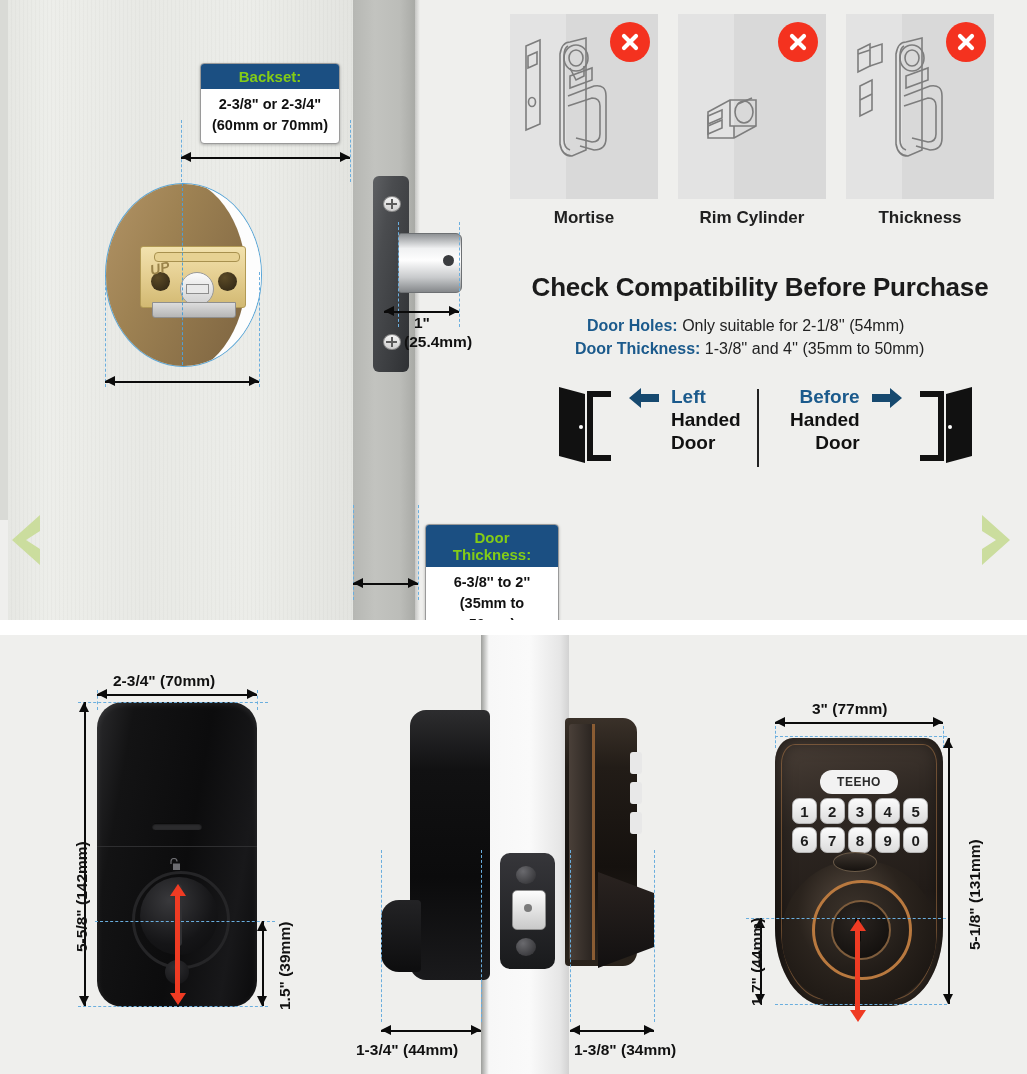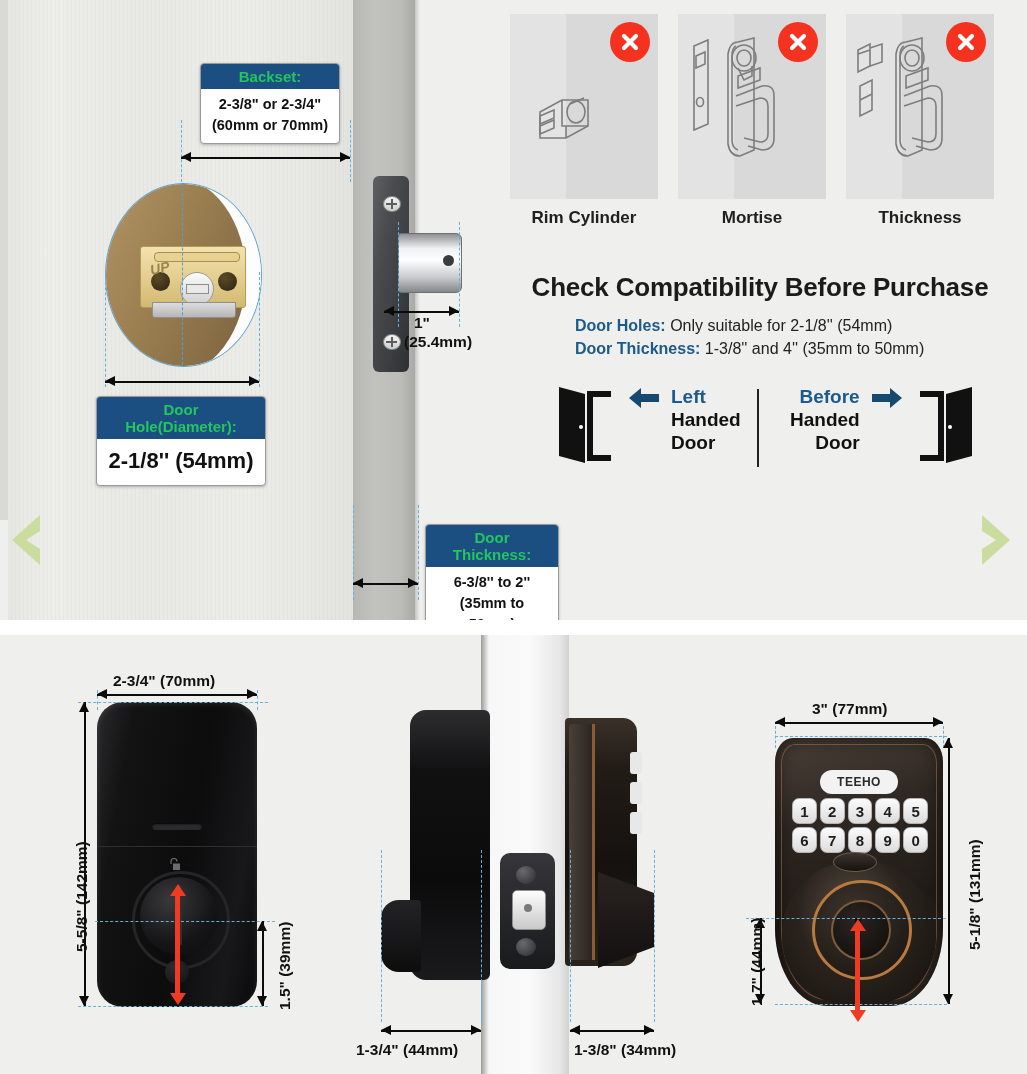--- a/index.html
+++ b/index.html
@@ -46,21 +46,21 @@
   .latch-up{position:absolute;left:44px;top:76px;font-size:14px;font-weight:bold;color:#9a8349;
       transform:rotate(-12deg);font-style:italic;}
   #mag-center-line{position:absolute;left:182px;top:183px;width:0;height:182px;border-left:1.5px dashed #4e9fd6;}
 
   
   .vdash{position:absolute;border-left:1.5px dashed #6aaede;}
 
   
   .callout{position:absolute;background:#fff;border:1px solid #9a9a9a;border-radius:4px;
       box-shadow:0 1px 3px rgba(0,0,0,.25);overflow:hidden;}
-  .callout-hd{background:#1b4f82;color:#22c55e;font-weight:bold;text-align:center;padding:4px 10px;font-size:15px;}
+  .callout-hd{background:#1b4f82;color:#84cc16;font-weight:bold;text-align:center;padding:4px 10px;font-size:15px;}
   .callout-bd{padding:5px 9px 7px;text-align:center;color:#111;font-size:14.5px;font-weight:bold;line-height:1.45;}
   .callout-bd.big{font-size:22px;padding:6px 10px 8px;}
 
   
   #faceplate{position:absolute;left:373px;top:176px;width:36px;height:196px;border-radius:6px;
       background:linear-gradient(100deg,#5e6063 0%,#4a4c4f 30%,#3b3d40 70%,#2e3033 100%);}
   .screw{position:absolute;left:10px;width:16px;height:14px;border-radius:50%;
       background:linear-gradient(180deg,#f4f4f4,#cfcfcf);border:1px solid #8d8d8d;}
   .screw:before{content:"";position:absolute;left:7px;top:2px;width:1.6px;height:10px;background:#5c5c5c;}
   .screw:after{content:"";position:absolute;left:2px;top:6px;width:11px;height:1.6px;background:#5c5c5c;}
@@ -78,21 +78,21 @@
   .badge-x{position:absolute;right:8px;top:8px;width:40px;height:40px;border-radius:50%;
       background:#f4321f;display:flex;align-items:center;justify-content:center;}
   .badge-x svg{display:block;}
   .lock-caption{text-align:center;font-size:17px;font-weight:bold;color:#202020;margin-top:9px;}
   .lockart{position:absolute;left:0;top:0;width:148px;height:185px;}
 
   #compat-title{position:absolute;left:0;top:272px;width:510px;text-align:center;
       font-size:26px;font-weight:bold;color:#1b1b1b;letter-spacing:-.2px;}
   .compat-line{position:absolute;left:70px;font-size:16px;color:#222;white-space:nowrap;}
   .compat-line b{color:#1b5a8c;}
-  #compat-l1{top:317px;}
+  #compat-l1{top:317px;margin-left:12px;}
   #compat-l2{top:340px;}
 
   
   #handed{position:absolute;left:50px;top:385px;width:420px;height:90px;}
   .hand-group{position:absolute;top:0;display:flex;gap:10px;}
   .door-icon{position:relative;width:62px;height:80px;}
   .hand-text{font-size:19px;font-weight:bold;line-height:1.22;color:#111;}
   .hand-text .hl{color:#1b5a8c;}
   #hand-divider{position:absolute;left:202px;top:4px;width:0;height:78px;border-left:2.5px solid #222;}
 
@@ -229,24 +229,20 @@
       <div>(60mm or 70mm)</div>
     </div>
   </div>
 
   <div class="vdash" style="left:105px;top:272px;height:115px;"></div>
   <div class="vdash" style="left:259px;top:272px;height:115px;"></div>
   <div class="dl" style="left:105px;top:381px;width:154px;"></div>
   <div class="aL" style="left:105px;top:375.5px;"></div>
   <div class="aR" style="left:249px;top:375.5px;"></div>
 
-  <div class="callout" style="left:96px;top:396px;width:168px;">
-    <div class="callout-hd">Door Hole(Diameter):</div>
-    <div class="callout-bd big">2-1/8'' (54mm)</div>
-  </div>
 
   <div id="faceplate">
     <div class="screw" style="top:20px;"></div>
     <div class="screw" style="top:158px;"></div>
   </div>
   <div id="bolt"></div>
   <div id="bolt-hole"></div>
 
   <div class="vdash" style="left:398px;top:222px;height:105px;"></div>
   <div class="vdash" style="left:459px;top:222px;height:105px;"></div>
@@ -266,43 +262,20 @@
     <div class="callout-hd">Door Thickness:</div>
     <div class="callout-bd">
       <div>6-3/8'' to 2''</div>
       <div>(35mm to 50mm)</div>
     </div>
   </div>
 
   <div id="info-col">
 
     <div class="lock-cards">
-
-      <div class="lock-card">
-        <div class="lock-thumb">
-          <div class="lock-thumb-left"></div>
-          <svg class="lockart" viewBox="0 0 148 185">
-            <g fill="none" stroke="#7d7d7d" stroke-width="1.6">
-              <path d="M30 98 L52 86 L78 86 L78 112 L56 124 L30 124 Z"></path>
-              <path d="M52 86 L52 112 L78 112"></path>
-              <path d="M56 124 L56 112"></path>
-              <path d="M30 102 L44 96 L44 104 L30 110 Z"></path>
-              <path d="M30 112 L44 106 L44 114 L30 120 Z"></path>
-              <ellipse cx="66" cy="98" rx="9" ry="11"></ellipse>
-              <path d="M60 90 L74 84"></path>
-            </g>
-          </svg>
-          <div class="badge-x">
-            <svg width="22" height="22" viewBox="0 0 22 22">
-              <path d="M5 5 L17 17 M17 5 L5 17" stroke="#fff" stroke-width="4.2" stroke-linecap="round"></path>
-            </svg>
-          </div>
-        </div>
-        <div class="lock-caption">Rim Cylinder</div>
-      </div>
 
       <div class="lock-card">
         <div class="lock-thumb">
           <div class="lock-thumb-left"></div>
           <svg class="lockart" viewBox="0 0 148 185">
             <g fill="none" stroke="#7d7d7d" stroke-width="1.6">
               <path d="M16 32 L30 26 L30 110 L16 116 Z"></path>
               <path d="M18 42 L27 38 L27 50 L18 54 Z"></path>
               <ellipse cx="22" cy="88" rx="3.5" ry="4.5"></ellipse>
               <path d="M60 28 Q52 28 50 40 L50 130 Q52 142 62 142 L76 136 L76 24 Z"></path>
@@ -315,20 +288,43 @@
               <path d="M58 92 L82 84 Q90 84 90 92 L90 120 Q90 128 82 128 L66 124"></path>
             </g>
           </svg>
           <div class="badge-x">
             <svg width="22" height="22" viewBox="0 0 22 22">
               <path d="M5 5 L17 17 M17 5 L5 17" stroke="#fff" stroke-width="4.2" stroke-linecap="round"></path>
             </svg>
           </div>
         </div>
         <div class="lock-caption">Mortise</div>
+      </div>
+
+      <div class="lock-card">
+        <div class="lock-thumb">
+          <div class="lock-thumb-left"></div>
+          <svg class="lockart" viewBox="0 0 148 185">
+            <g fill="none" stroke="#7d7d7d" stroke-width="1.6">
+              <path d="M30 98 L52 86 L78 86 L78 112 L56 124 L30 124 Z"></path>
+              <path d="M52 86 L52 112 L78 112"></path>
+              <path d="M56 124 L56 112"></path>
+              <path d="M30 102 L44 96 L44 104 L30 110 Z"></path>
+              <path d="M30 112 L44 106 L44 114 L30 120 Z"></path>
+              <ellipse cx="66" cy="98" rx="9" ry="11"></ellipse>
+              <path d="M60 90 L74 84"></path>
+            </g>
+          </svg>
+          <div class="badge-x">
+            <svg width="22" height="22" viewBox="0 0 22 22">
+              <path d="M5 5 L17 17 M17 5 L5 17" stroke="#fff" stroke-width="4.2" stroke-linecap="round"></path>
+            </svg>
+          </div>
+        </div>
+        <div class="lock-caption">Rim Cylinder</div>
       </div>
 
       <div class="lock-card">
         <div class="lock-thumb">
           <div class="lock-thumb-left"></div>
           <svg class="lockart" viewBox="0 0 148 185">
             <g fill="none" stroke="#7d7d7d" stroke-width="1.6">
               <path d="M12 36 L24 30 L24 52 L12 58 Z"></path>
               <path d="M24 34 L36 30 L36 48 L24 52"></path>
               <path d="M12 40 L24 36"></path>

